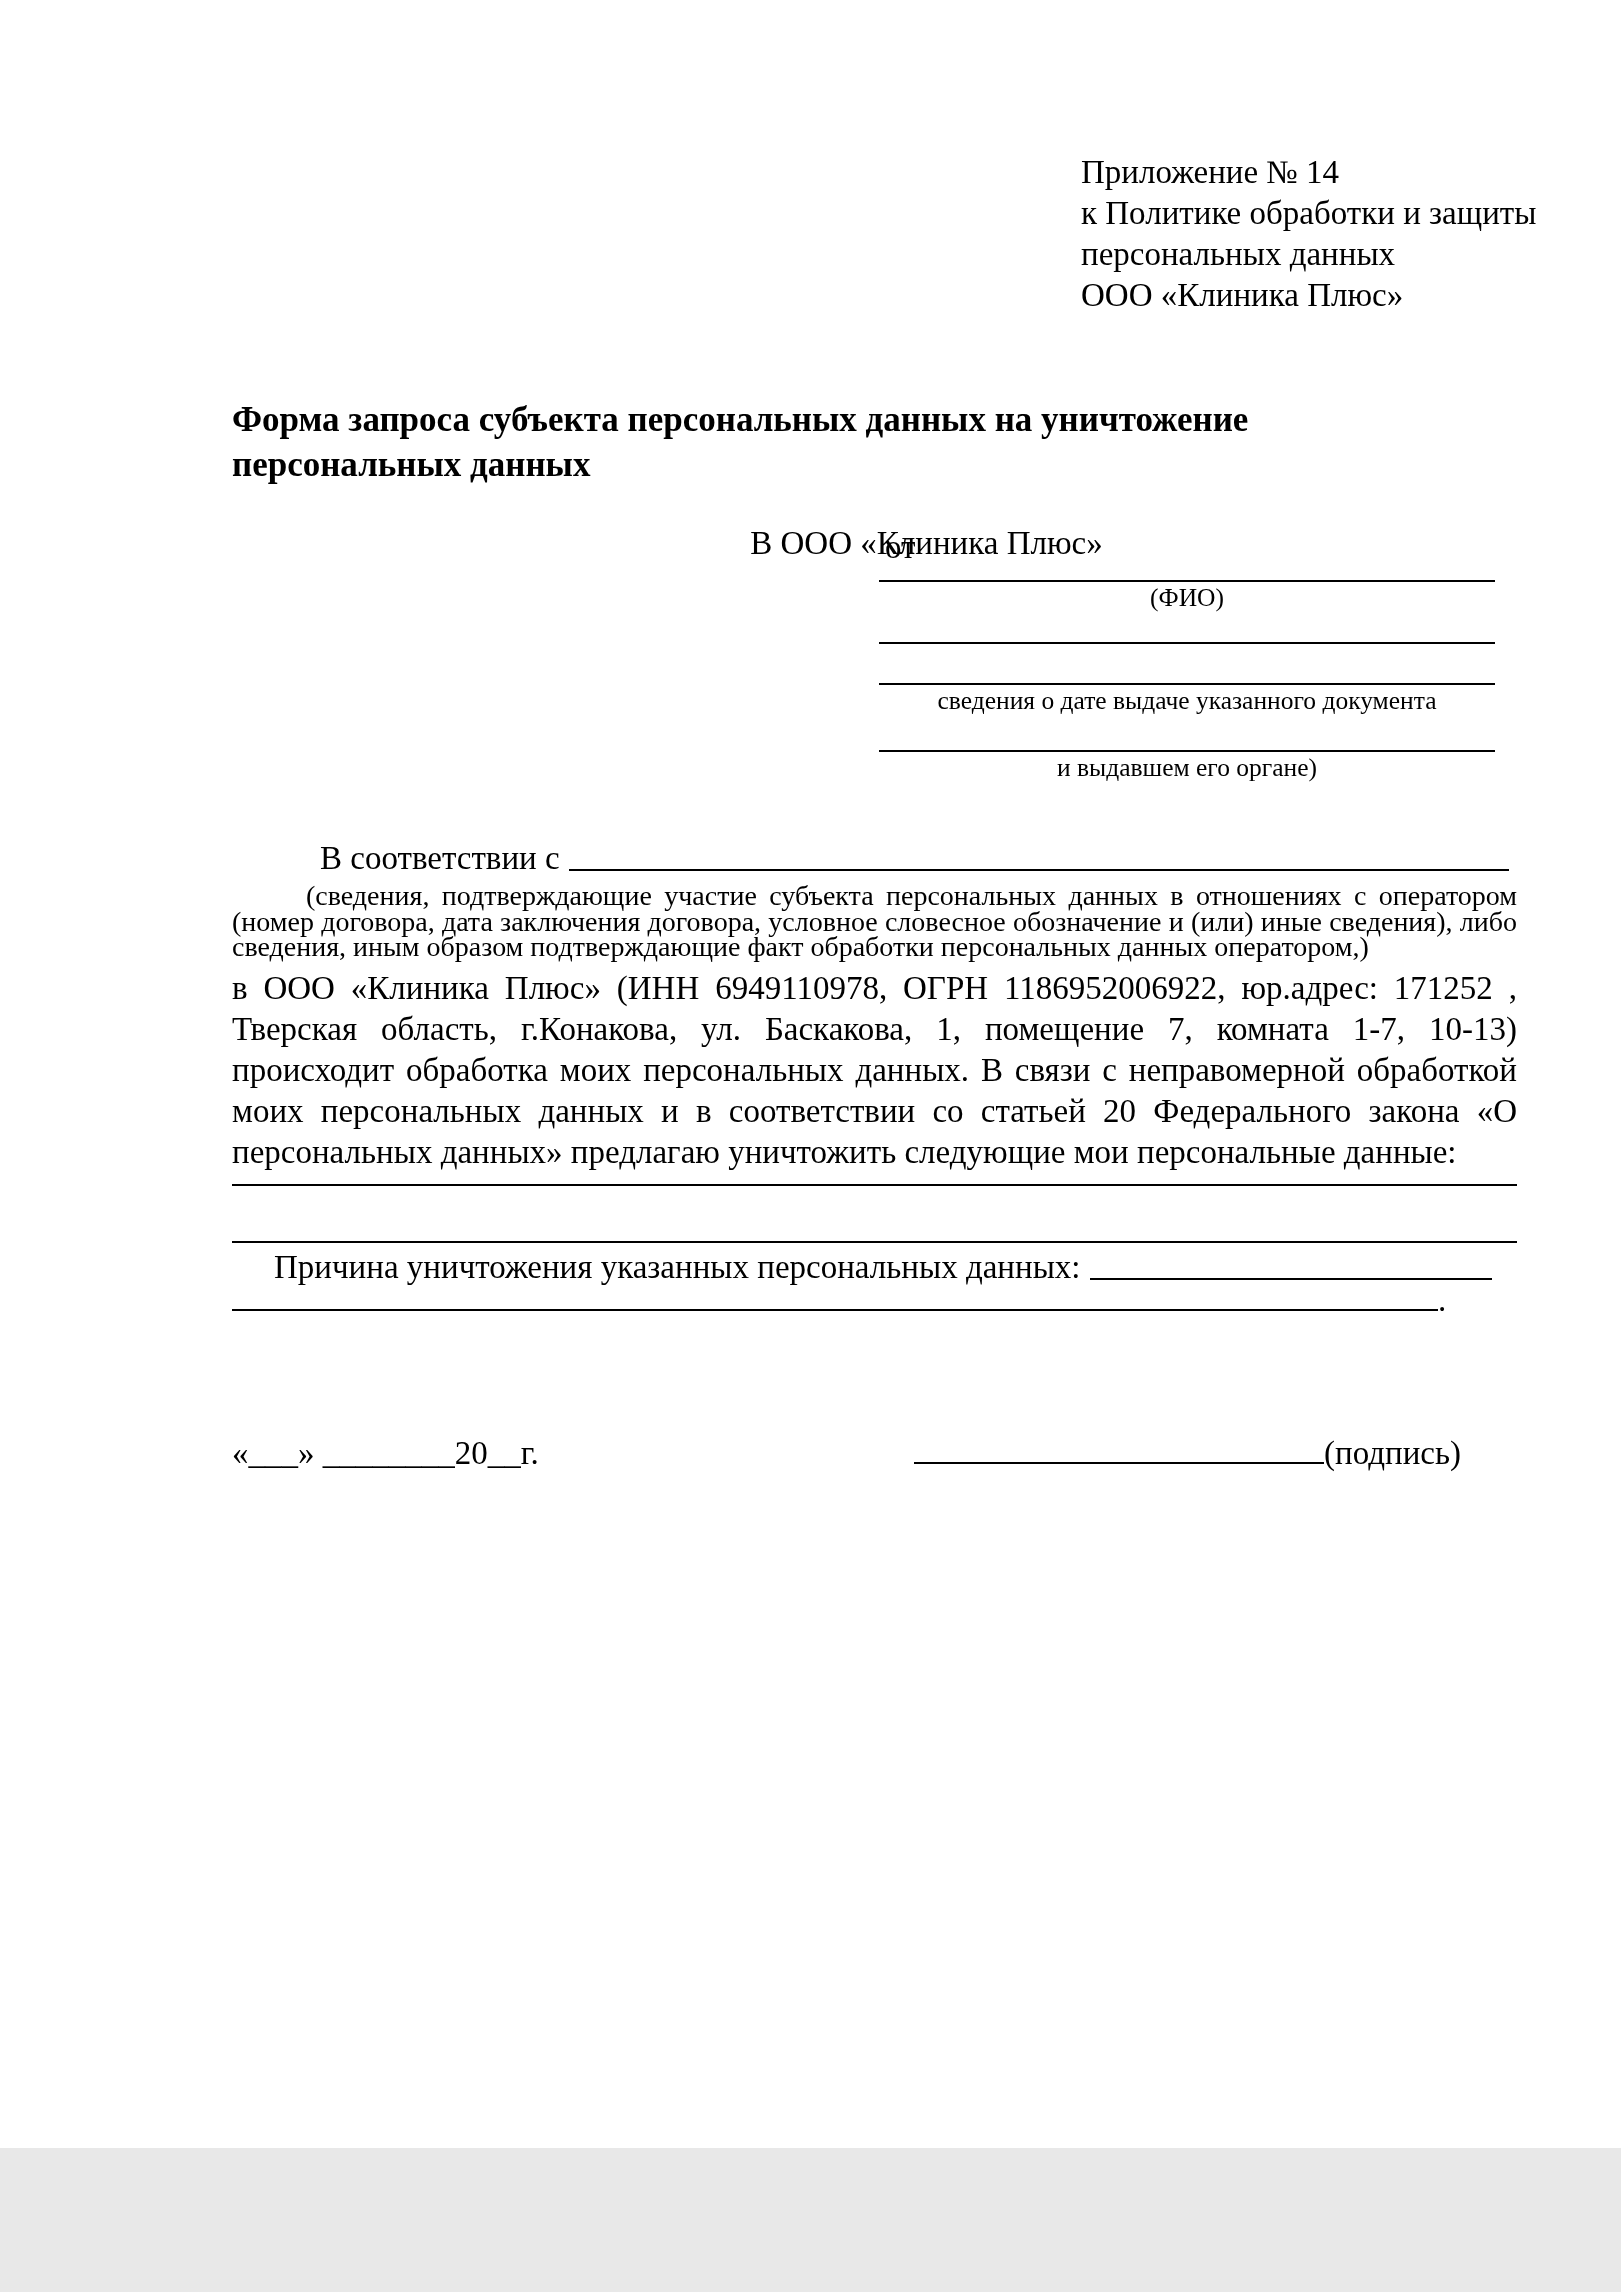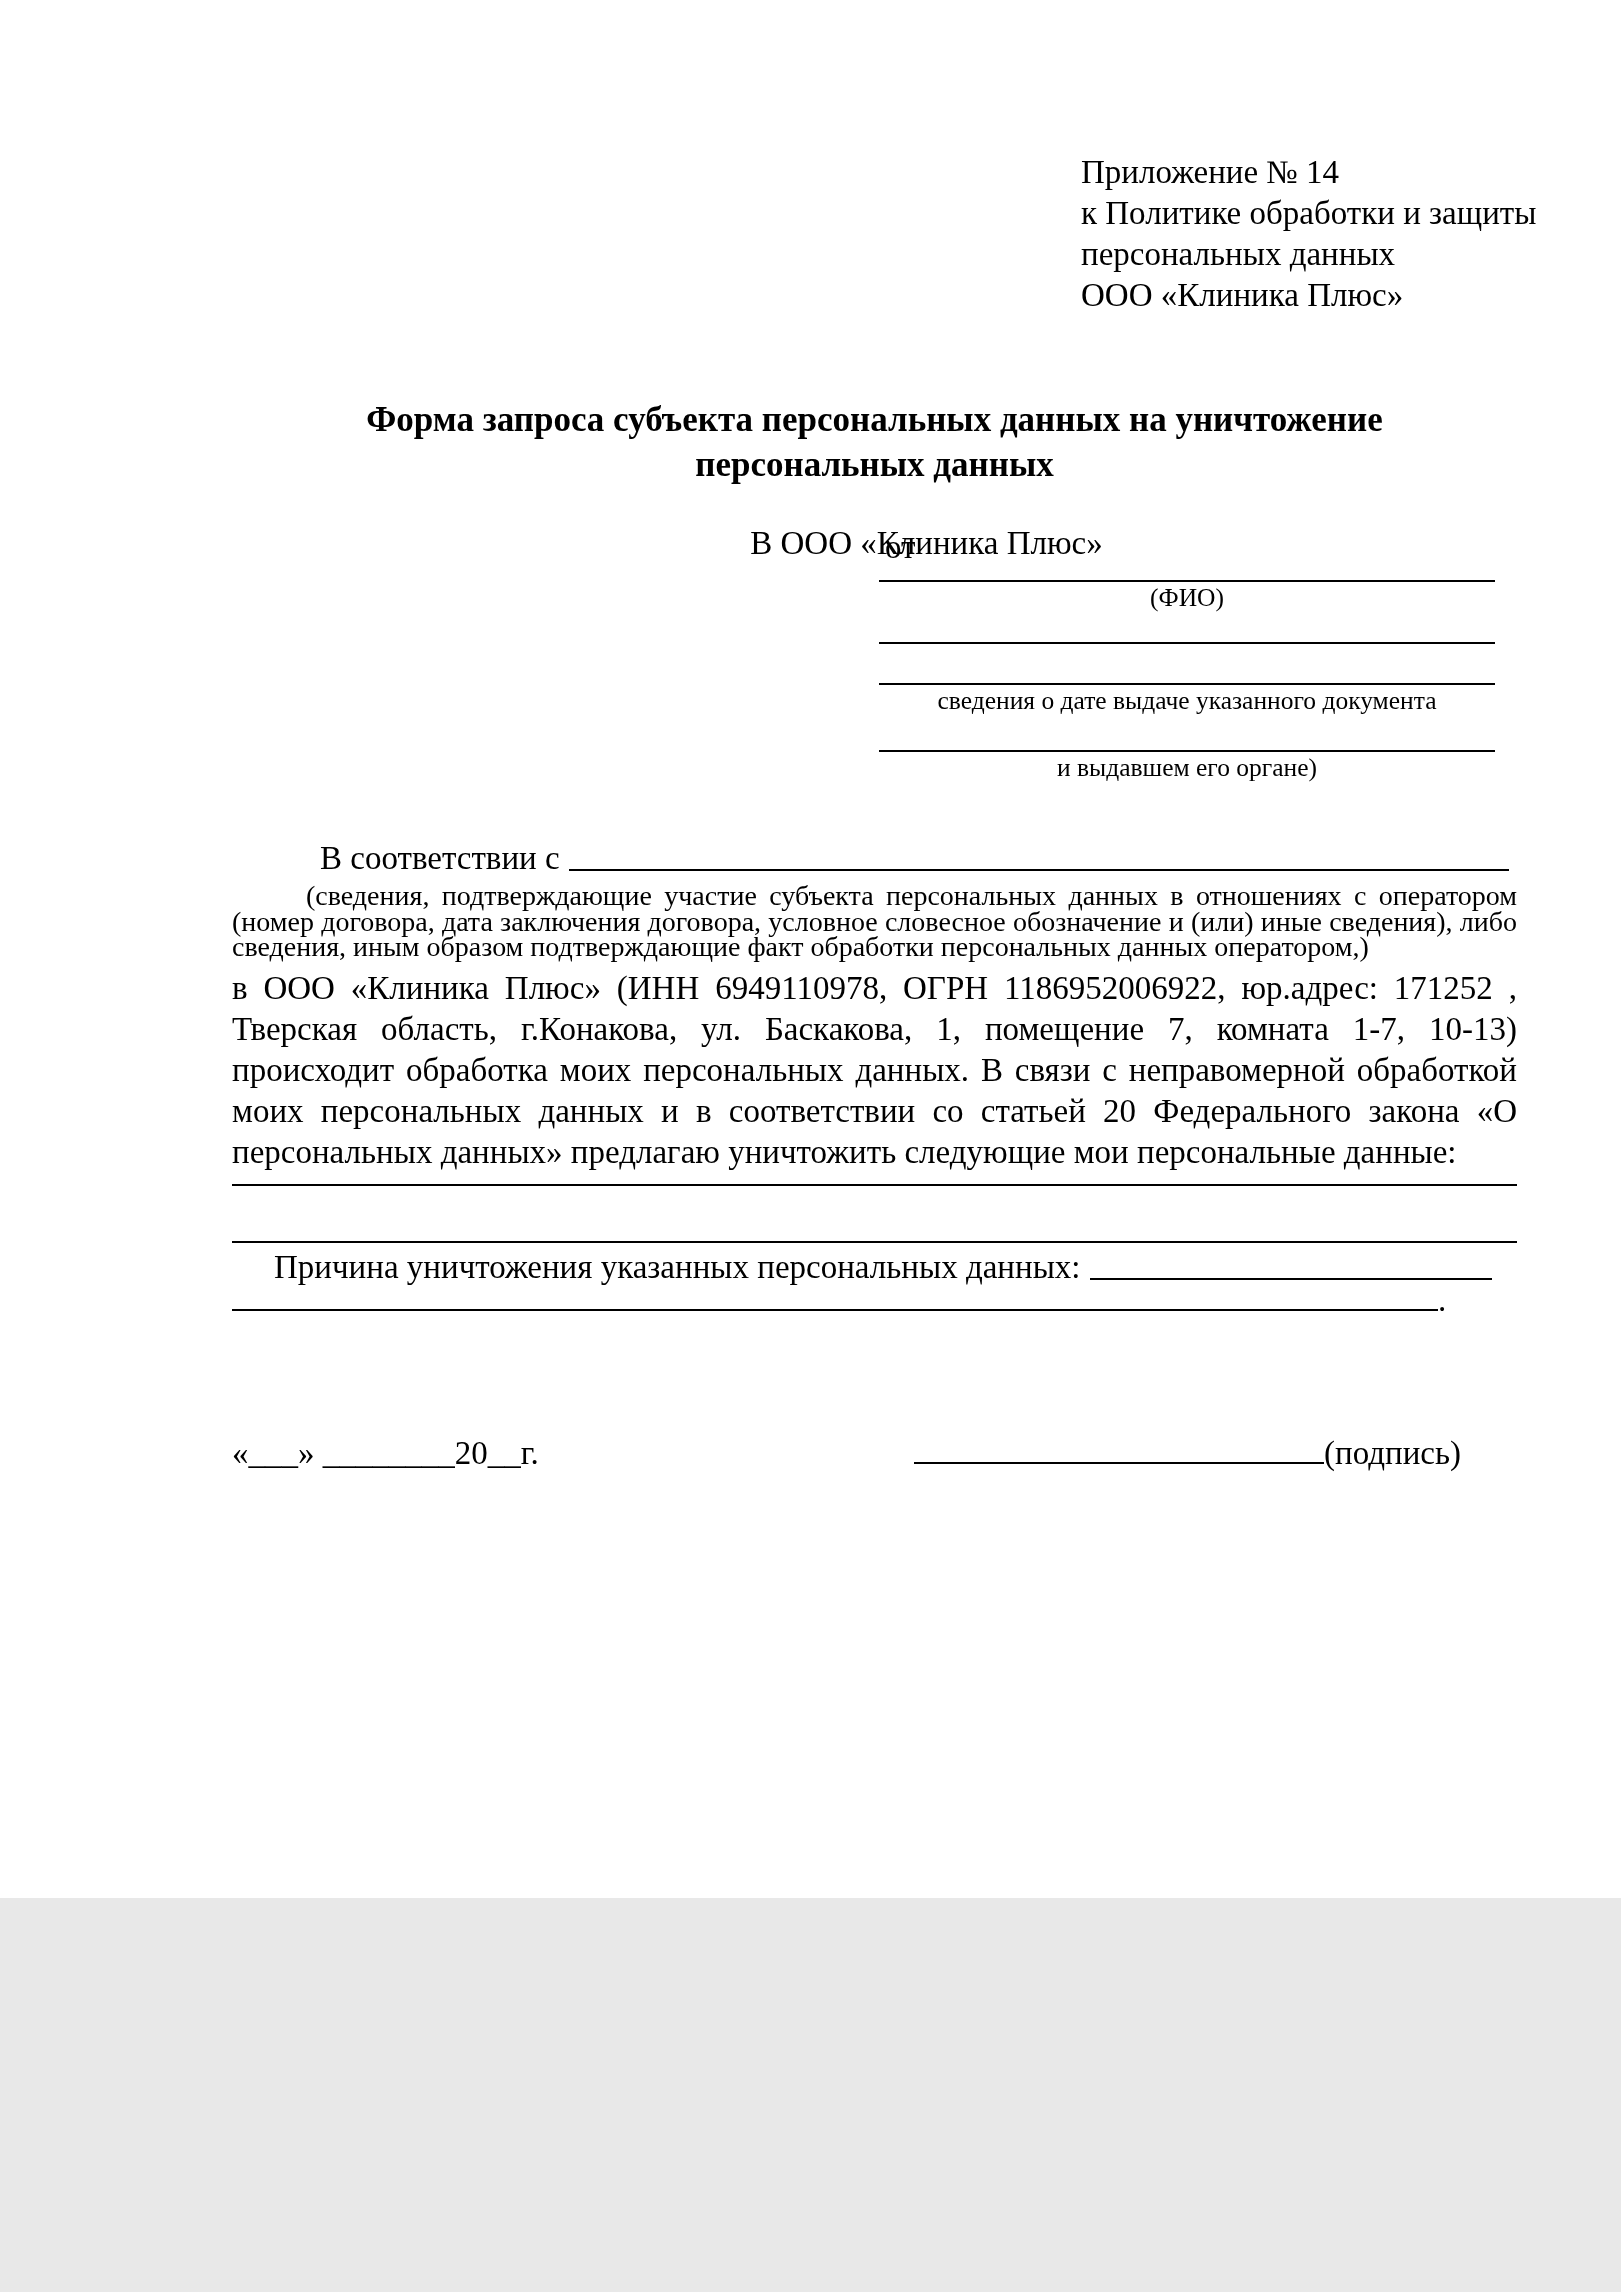--- a/index.html
+++ b/index.html
@@ -1,31 +1,31 @@
 <!DOCTYPE html>
 <html lang="ru"><head>
 <meta charset="utf-8">
 <title>Форма запроса на уничтожение персональных данных</title>
 <style>
   html, body { margin: 0; padding: 0; background: #e8e8e8; }
   .page {
     position: relative;
     width: 1621px;
-    height: 1898px;
+    height: 2148px;
     margin: 0 auto;
     background: #ffffff;
     color: #000000;
     font-family: "Liberation Serif", "DejaVu Serif", serif;
     font-size: 33px;
     line-height: 41px;
     overflow: hidden;
   }
   .abs { position: absolute; }
   .bold { font-weight: bold; }
-  .center { text-align: center; }
+  .center { }
   .justify { text-align: justify; }
 
   
   .appendix { left: 1081px; top: 152px; }
 
   
   .title { left: 232px; top: 397px; width: 1285px; line-height: 45px; font-size: 35px; }
   .addressee { left: 232px; top: 487px; width: 1285px; padding-left: 104px; box-sizing: border-box; text-align: center; margin-top: 36px; }
   .from-label { left: 885px; top: 527px; }
 

